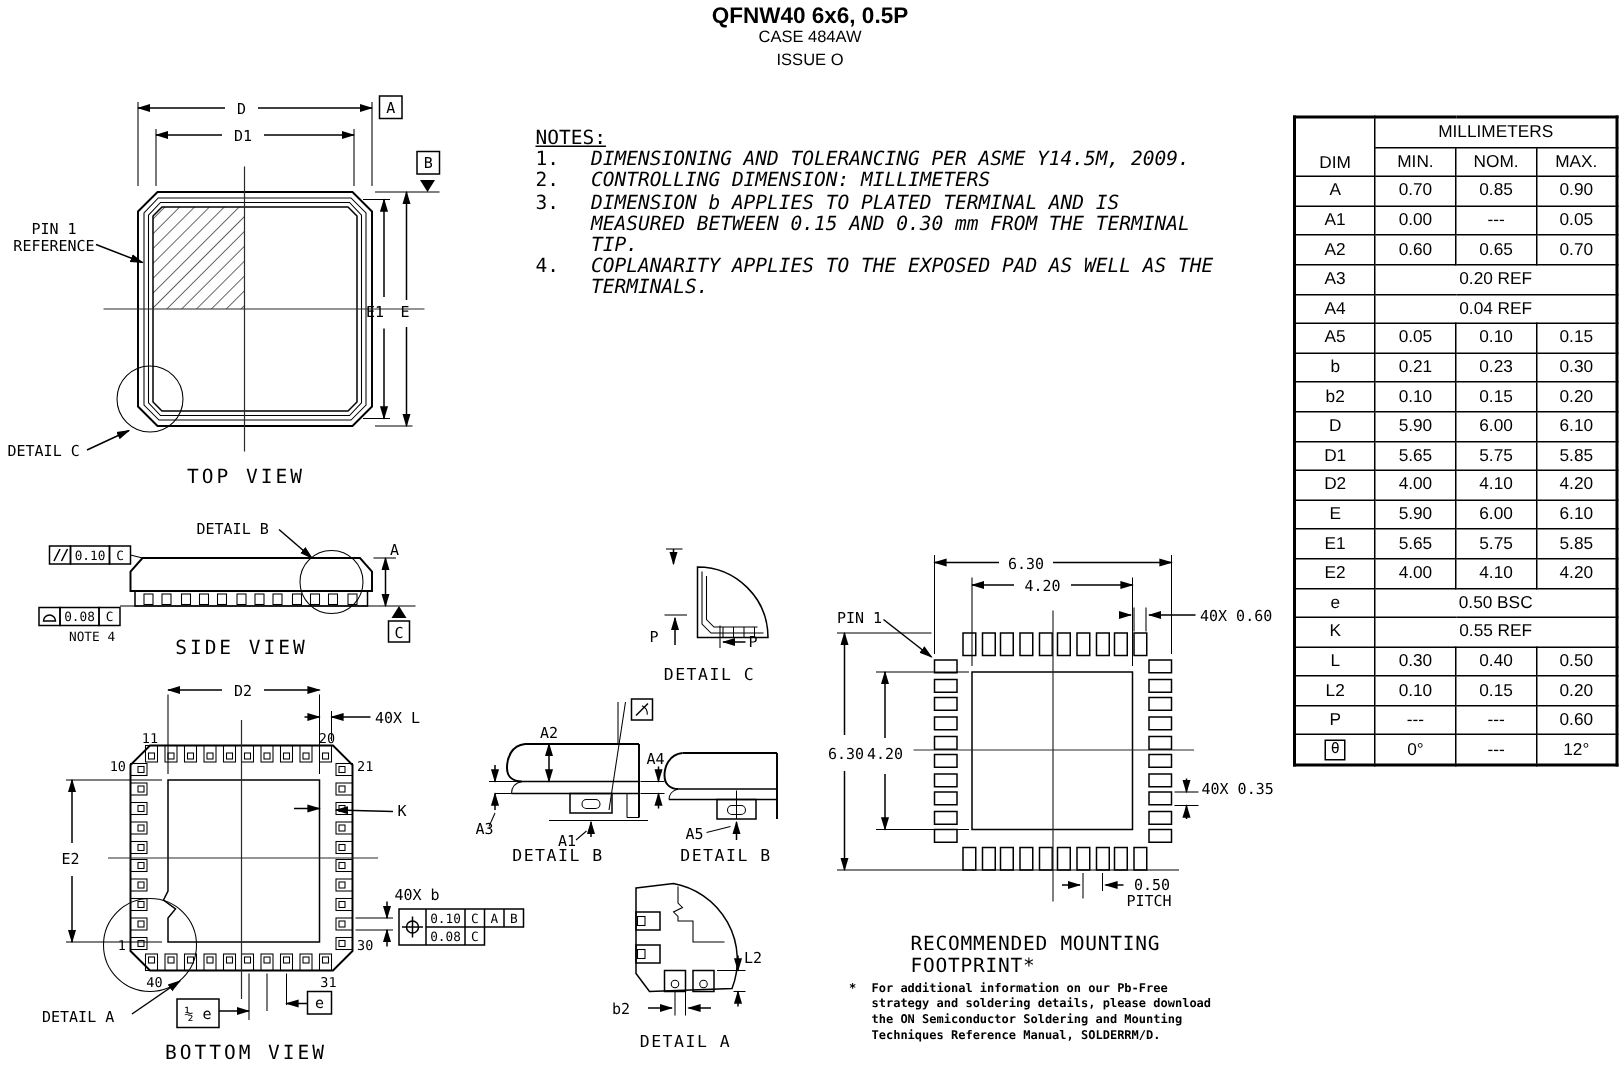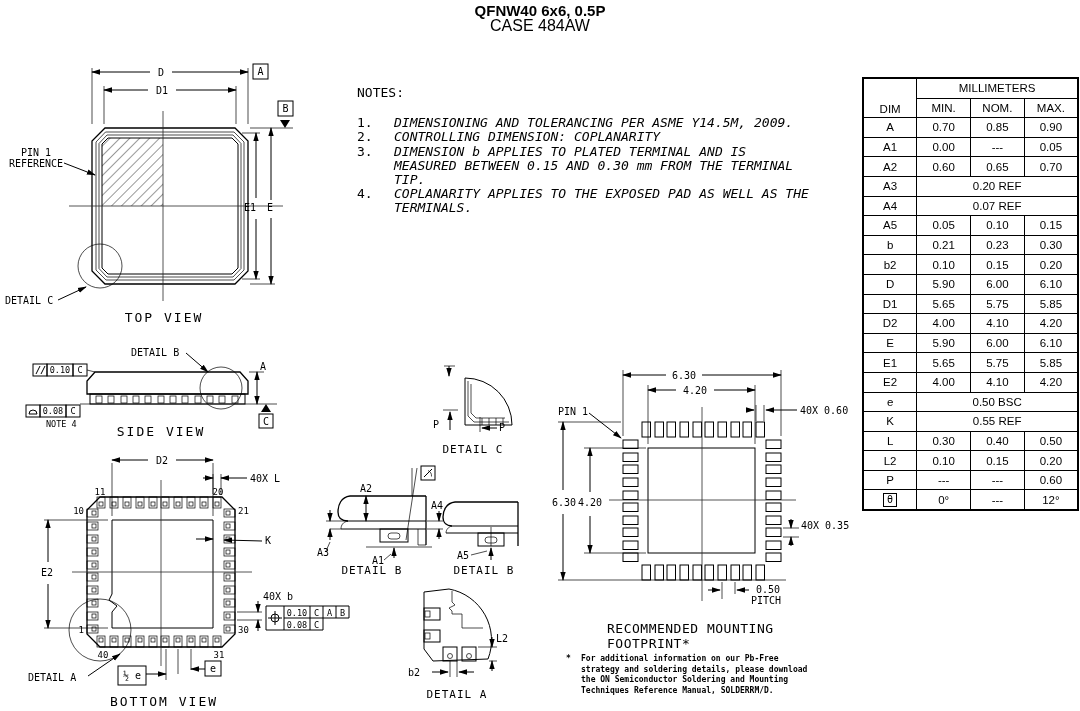--- a/index.html
+++ b/index.html
@@ -1,23 +1,23 @@
 <!DOCTYPE html>
 <html><head>
 <meta charset="utf-8">
 <style>
   html,body{margin:0;padding:0;background:#fff;}
   .page{position:relative;width:1080px;height:711px;background:#fff;overflow:hidden;
         font-family:"DejaVu Sans Mono",monospace;color:#000;}
   .hdr{position:absolute;left:0;top:3px;width:1080px;text-align:center;
        font-family:"Liberation Sans",sans-serif;line-height:15px;}
   .hdr .h1{font-size:15px;font-weight:bold;}
-  .hdr .h2{font-size:16px;}
+  .hdr .h2{font-size:11px;}
   .notes{position:absolute;left:357px;top:86px;width:452px;font-size:13px;line-height:14.2px;}
-  .notes .nh{margin-bottom:16px;}
+  .notes .nh{margin-bottom:0;text-decoration:underline;}
   .nitem{display:flex;}
   .nnum{width:37px;flex:0 0 37px;}
   .ntxt{flex:1;font-style:italic;}
   .tblwrap{position:absolute;left:862px;top:77px;}
   table.dims{border-collapse:collapse;table-layout:fixed;width:217px;border:2px solid #000;
              font-family:"Liberation Sans",sans-serif;font-size:11.5px;}
   table.dims td{border:1px solid #000;height:18.6px;text-align:center;padding:0;
                 vertical-align:middle;}
   table.dims td.dimcell{vertical-align:bottom;padding-bottom:2px;}
   .symbox{display:inline-block;border:1px solid #000;padding:0 3px;font-size:10px;
@@ -38,31 +38,32 @@
   .fn{font-size:8px;font-weight:bold;}
 </style>
 </head>
 <body>
 
 <div class="page">
 
   <div class="hdr">
     <div class="h1">QFNW40 6x6, 0.5P</div>
     <div class="h2">CASE 484AW</div>
+    <div class="h2">ISSUE O</div>
   </div>
 
   <div class="notes">
     <div class="nh">NOTES:</div>
     <div class="nitem">
       <span class="nnum">1.</span>
       <span class="ntxt">DIMENSIONING AND TOLERANCING PER ASME Y14.5M, 2009.</span>
     </div>
     <div class="nitem">
       <span class="nnum">2.</span>
-      <span class="ntxt">CONTROLLING DIMENSION: COPLANARITY</span>
+      <span class="ntxt">CONTROLLING DIMENSION: MILLIMETERS</span>
     </div>
     <div class="nitem">
       <span class="nnum">3.</span>
       <span class="ntxt">DIMENSION b APPLIES TO PLATED TERMINAL AND IS MEASURED BETWEEN 0.15 AND 0.30 mm FROM THE TERMINAL TIP.</span>
     </div>
     <div class="nitem">
       <span class="nnum">4.</span>
       <span class="ntxt">COPLANARITY APPLIES TO THE EXPOSED PAD AS WELL AS THE TERMINALS.</span>
     </div>
   </div>
@@ -96,21 +97,21 @@
             <td>0.60</td>
             <td>0.65</td>
             <td>0.70</td>
           </tr>
       <tr>
             <td>A3</td>
             <td colspan="3">0.20 REF</td>
           </tr>
       <tr>
             <td>A4</td>
-            <td colspan="3">0.07 REF</td>
+            <td colspan="3">0.04 REF</td>
           </tr>
       <tr>
             <td>A5</td>
             <td>0.05</td>
             <td>0.10</td>
             <td>0.15</td>
           </tr>
       <tr>
             <td>b</td>
             <td>0.21</td>

